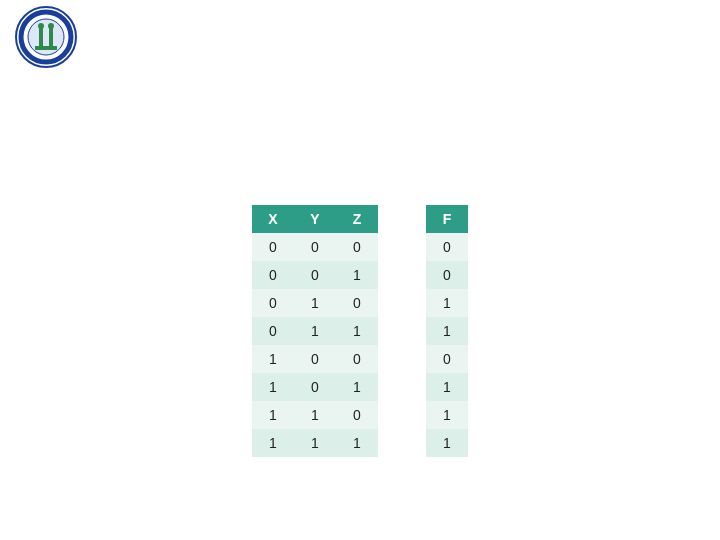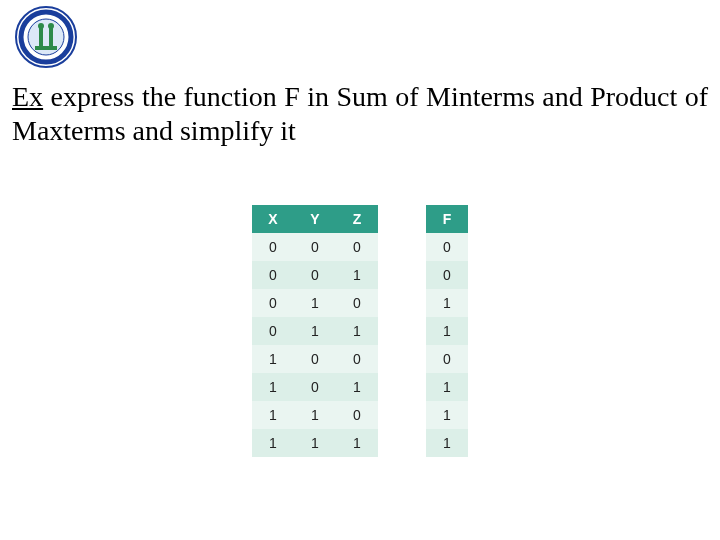--- a/index.html
+++ b/index.html
@@ -90,23 +90,20 @@
       <circle cx="31" cy="31" r="25" fill="none" stroke="#1a3e9c" stroke-width="5"></circle>
       <circle cx="31" cy="31" r="18" fill="#dce8f7" stroke="#1a3e9c" stroke-width="1"></circle>
       <rect x="24" y="20" width="4" height="20" fill="#2d8a4a"></rect>
       <rect x="34" y="20" width="4" height="20" fill="#2d8a4a"></rect>
       <circle cx="26" cy="20" r="3" fill="#2d8a4a"></circle>
       <circle cx="36" cy="20" r="3" fill="#2d8a4a"></circle>
       <rect x="20" y="40" width="22" height="4" fill="#2d8a4a"></rect>
     </svg>
   </div>
 
-  <div class="title-block">
-    <span class="ex">Ex</span><span> express the function F in Sum of Minterms and Product of Maxterms and simplify it</span>
-  </div>
 
   <div class="table-wrap">
     <table class="truth">
       <thead>
         <tr>
           <th>X</th>
           <th>Y</th>
           <th>Z</th>
           <th class="spacer"></th>
           <th>F</th>

